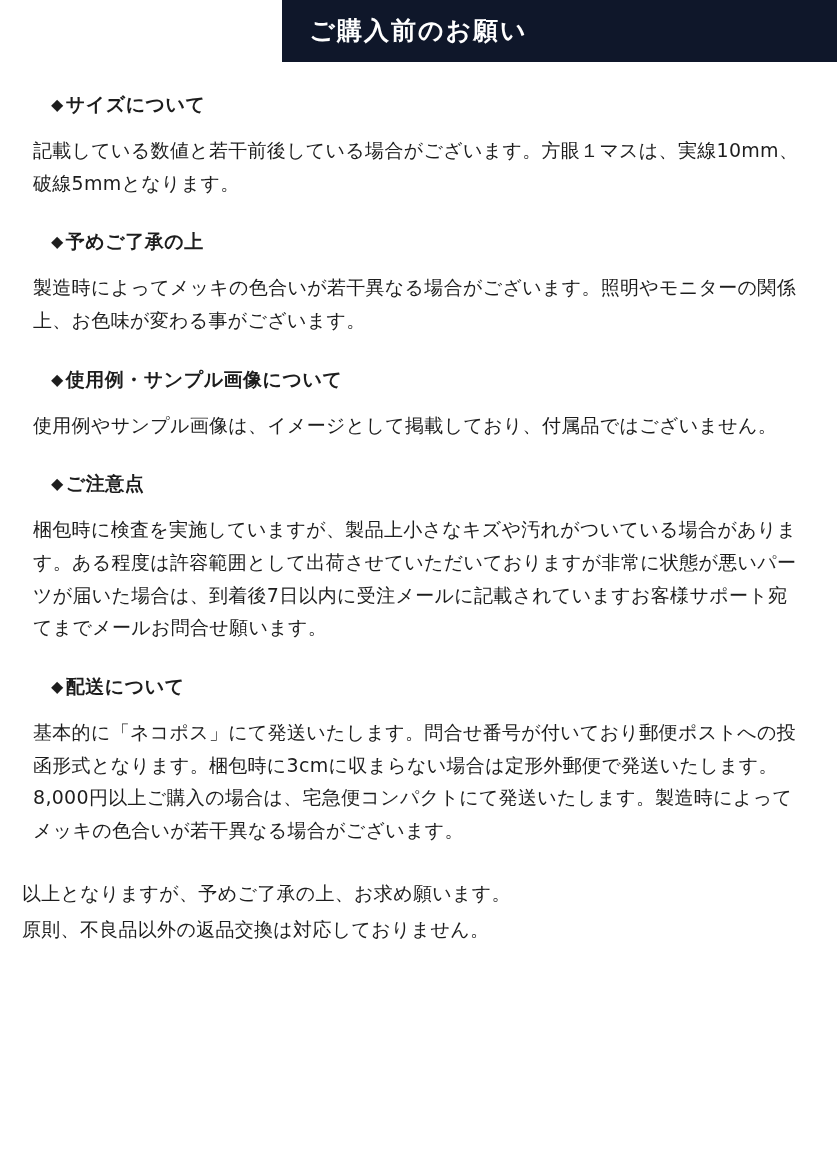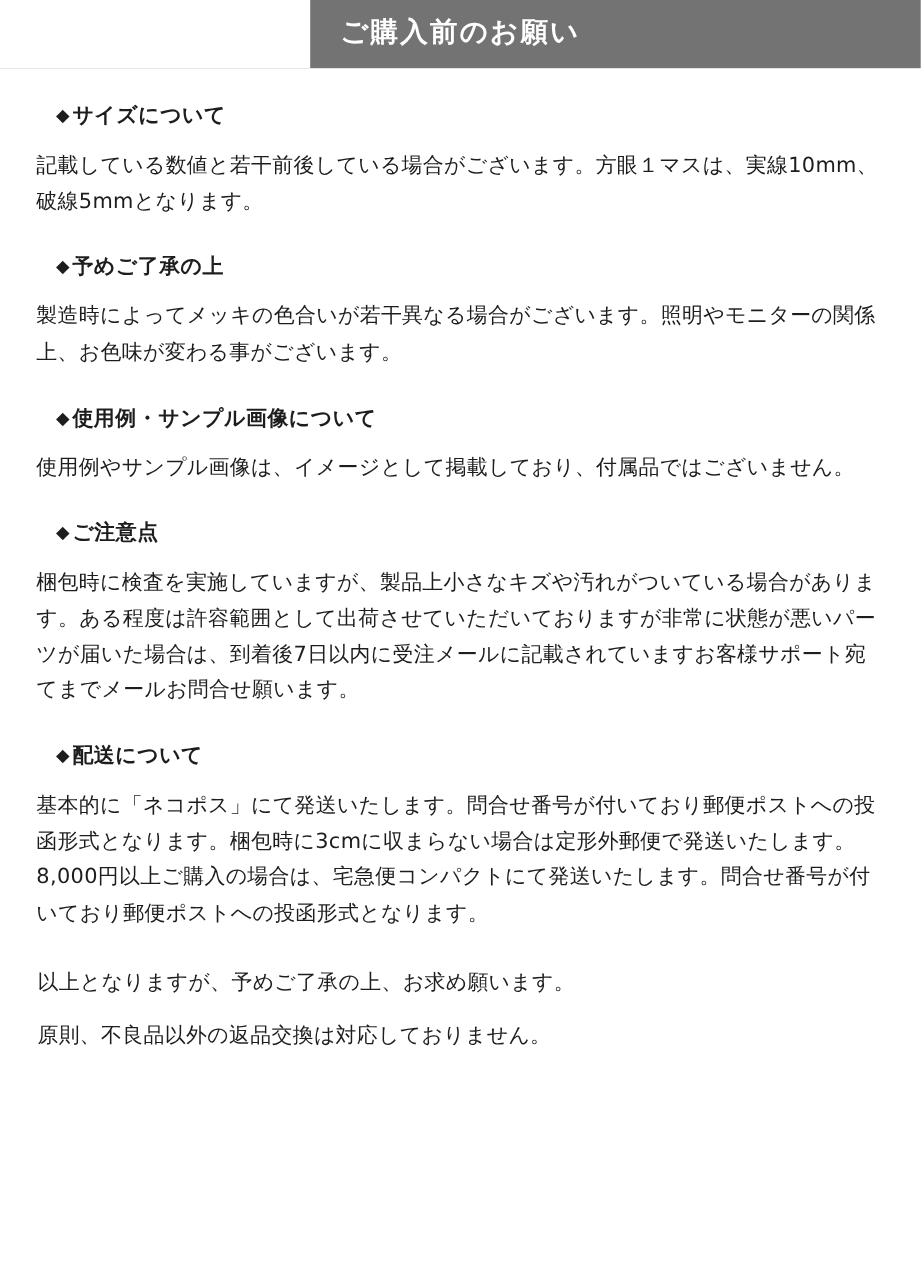--- a/index.html
+++ b/index.html
@@ -15,27 +15,26 @@
     overflow: hidden;
   }
   .page {
     position: relative;
     width: 837px;
     height: 1157px;
     box-sizing: border-box;
   }
   .header-bar {
     margin: 0 0 0 0;
-    background: #737373;
+    background: #0f172a;
     height: 62px;
     display: flex;
     align-items: center;
     justify-content: center;
     position: relative;
-    font-family: Liberation Mono, monospace;
   }
   .header-left-gap {
     position: absolute;
     left: 0;
     top: 0;
     width: 282px;
     height: 62px;
     background: #ffffff;
   }
   .header-title {
@@ -77,21 +76,21 @@
   .section-body p {
     margin: 0;
   }
   .closing {
     font-size: 19px;
     line-height: 1.72;
     margin-top: 30px;
     letter-spacing: 0.3px;
   }
   .closing p {
-    margin: 16px;
+    margin: 4px;
   }
 </style>
 </head>
 <body>
 
 <div class="page">
 
   <div class="header-bar">
     <div class="header-left-gap"></div>
     <div class="header-title">ご購入前のお願い</div>
@@ -137,21 +136,21 @@
 
     <div class="section">
     </div>
 
     <div class="section">
       <div class="section-heading">
         <span class="diamond">◆</span><span>配送について</span>
       </div>
       <div class="section-body">
         <p>基本的に「ネコポス」にて発送いたします。問合せ番号が付いており郵便ポストへの投函形式となります。梱包時に3cmに収まらない場合は定形外郵便で発送いたします。</p>
-        <p>8,000円以上ご購入の場合は、宅急便コンパクトにて発送いたします。問合せ番号が付いており郵便ポストへの投函形式となります。</p>
+        <p>8,000円以上ご購入の場合は、宅急便コンパクトにて発送いたします。製造時によってメッキの色合いが若干異なる場合がございます。</p>
       </div>
     </div>
 
     <div class="closing">
       <p>以上となりますが、予めご了承の上、お求め願います。</p>
       <p>原則、不良品以外の返品交換は対応しておりません。</p>
     </div>
 
   </div>
 </div>

